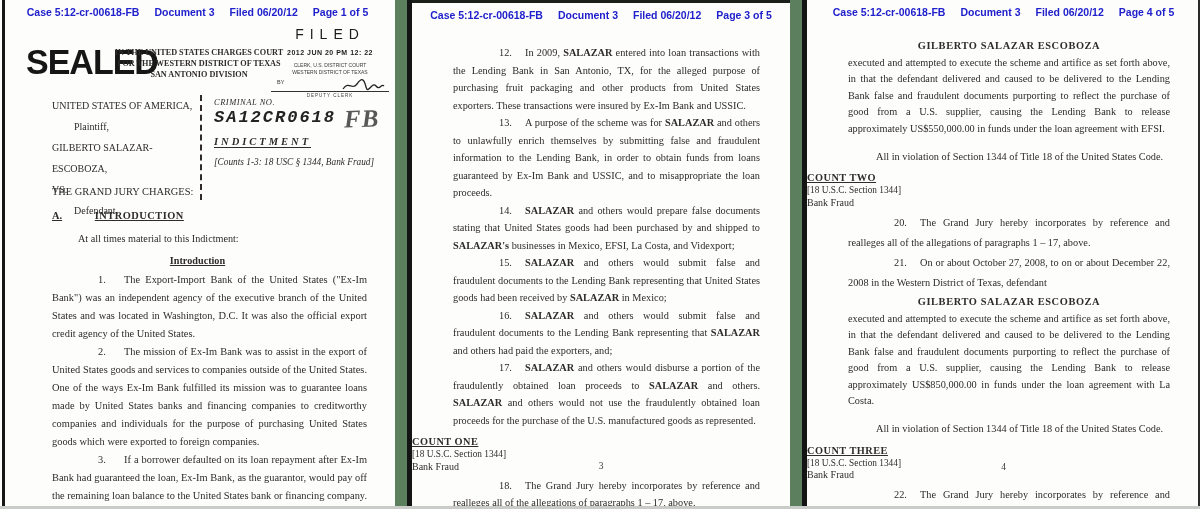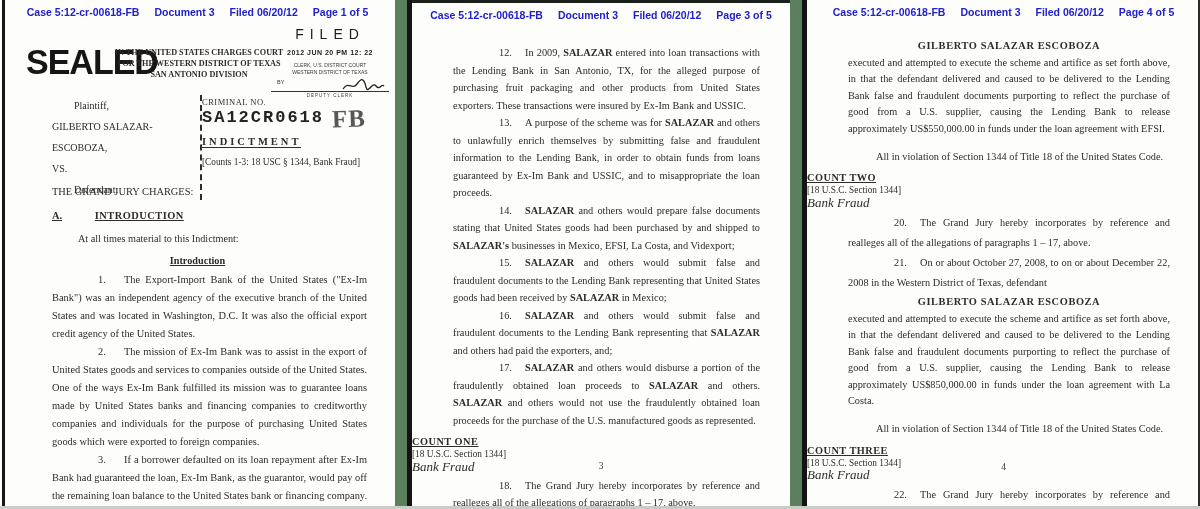--- a/index.html
+++ b/index.html
@@ -51,21 +51,21 @@
   .filed-datetime{font-family:"Liberation Sans",sans-serif;font-size:7px;font-weight:bold;margin-top:7px;letter-spacing:.5px;}
   .filed-clerk{font-family:"Liberation Sans",sans-serif;font-size:5px;line-height:6.5px;margin-top:6px;color:#3a3a3a;}
   .filed-by{position:relative;margin-top:4px;text-align:left;font-family:"Liberation Sans",sans-serif;font-size:5.5px;color:#333;border-bottom:1px solid #333;height:12px;padding-left:6px;}
   .filed-by svg{position:absolute;right:4px;bottom:-2px;}
   .filed-deputy{font-family:"Liberation Sans",sans-serif;font-size:4.5px;letter-spacing:1px;color:#3a3a3a;margin-top:1px;}
 
   .caption{position:absolute;top:95px;left:52px;right:8px;height:100px;font-size:10px;}
   .cap-left{position:absolute;left:0;top:0;width:150px;line-height:21px;}
   .cap-left .role{padding-left:22px;}
   .cap-sep{position:absolute;left:148px;top:0;height:105px;border-left:2px dashed #2e2b28;}
-  .cap-right{position:absolute;left:150px;top:2px;right:0;}
+  .cap-right{position:absolute;left:162px;top:2px;right:0;font-style:italic;}
   .criminal-no{font-size:8.5px;letter-spacing:.5px;}
   .case-stamp-row{display:flex;align-items:flex-start;gap:8px;margin-top:1px;}
   .case-stamp{font-family:"Liberation Mono",monospace;font-size:17px;font-weight:bold;letter-spacing:2px;color:#232323;}
   .initials-stamp{font-family:"Liberation Serif",serif;font-weight:900;font-size:25px;line-height:22px;color:#474747;letter-spacing:1px;transform:rotate(-2deg);opacity:.9;}
   .indictment{display:inline-block;font-weight:bold;font-size:10.5px;letter-spacing:3px;border-bottom:1.5px solid #2e2b28;margin-top:6px;}
   .counts-line{font-size:9.3px;margin-top:9px;}
 
   .p1-body{position:absolute;top:186px;left:0;right:0;}
   .grand-jury{margin:0 0 0 52px;font-size:10.4px;}
   .section-line{margin:13px 0 0 52px;font-size:10.4px;font-weight:bold;}
@@ -80,21 +80,21 @@
 
   
   .flow{position:absolute;left:0;right:0;}
   #page-3 .flow{top:41px;}
   #page-4 .flow{top:40px;}
   #page-3 .para,#page-4 .para{margin:0 30px 0 41px;line-height:17.5px;font-size:10.3px;}
   #page-4 .para{line-height:20px;}
   .count-block{text-align:left;margin-top:7px;margin-bottom:5px;}
   .count-title{font-weight:bold;font-size:10.3px;letter-spacing:.5px;text-decoration:underline;}
   .count-statute{font-size:9.3px;line-height:11.5px;margin-top:2px;}
-  .count-charge{font-size:13px;line-height:11px;font-style:italic;}
+  .count-charge{font-size:10px;line-height:11px;}
   .defendant-heading{text-align:center;font-weight:bold;font-size:10.4px;letter-spacing:.6px;margin:0 30px 4px 41px;}
   .exec-para{margin:0 30px 0 41px;text-align:justify;line-height:16.4px;font-size:10.3px;text-indent:0;}
   .viol-para{margin:12px 30px 0 41px;line-height:16.4px;font-size:10.3px;text-indent:28px;}
   .page-number{position:absolute;left:0;right:0;text-align:center;font-size:9.5px;color:#3a3a3a;}
   #page-3 .page-number{top:458px;}
   #page-4 .page-number{top:462px;}
   b{font-weight:bold;}
 </style>
 </head>
 <body>
@@ -130,20 +130,21 @@
         <span>BY</span>
         <svg width="44" height="15" viewBox="0 0 44 15">
           <path d="M2 11 C8 2, 11 13, 16 6 S23 1, 25 9 S31 3, 35 8 S40 5, 43 8" stroke="#222" fill="none" stroke-width="1.3"></path>
         </svg>
       </div>
       <div class="filed-deputy">DEPUTY CLERK</div>
     </div>
 
     <div class="caption">
       <div class="cap-left">
+        <div>UNITED STATES OF AMERICA,</div>
         <div class="role">Plaintiff,</div>
         <div>GILBERTO SALAZAR-ESCOBOZA,</div>
         <div>VS.</div>
         <div class="role">Defendant.</div>
       </div>
       <div class="cap-sep"></div>
       <div class="cap-right">
         <div class="criminal-no">CRIMINAL NO.</div>
         <div class="case-stamp-row">
           <span class="case-stamp">SA12CR0618</span>

